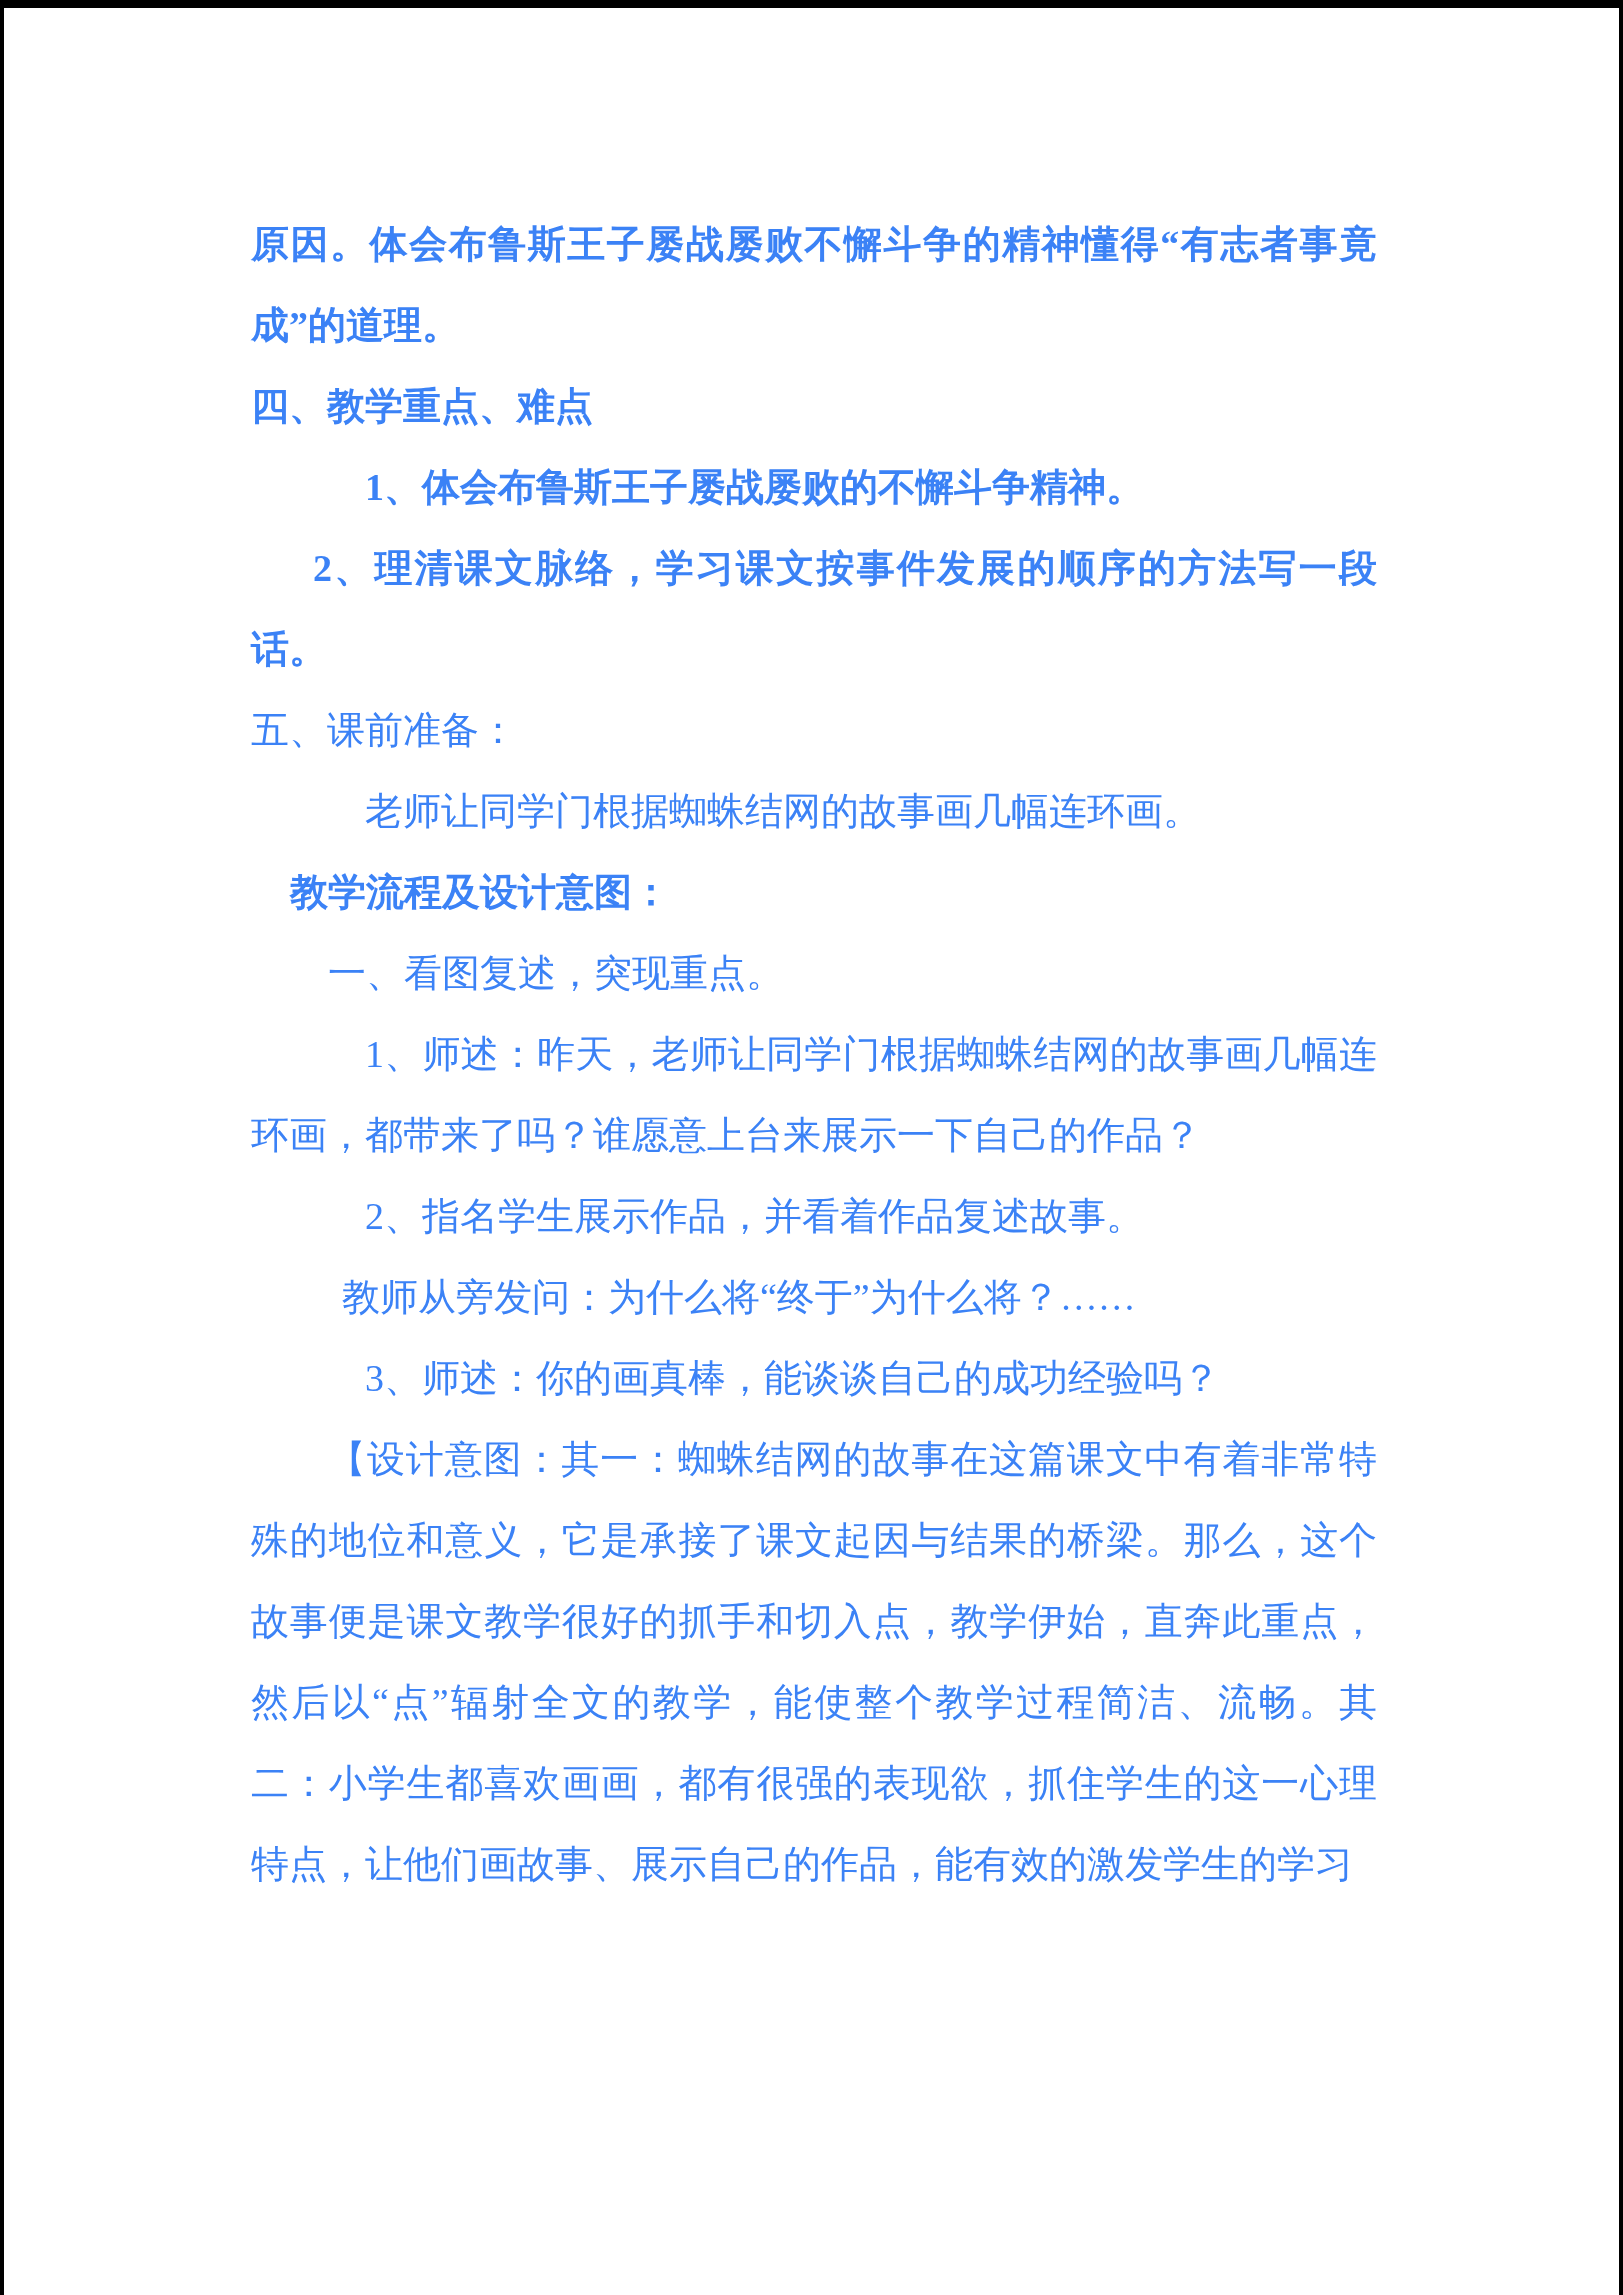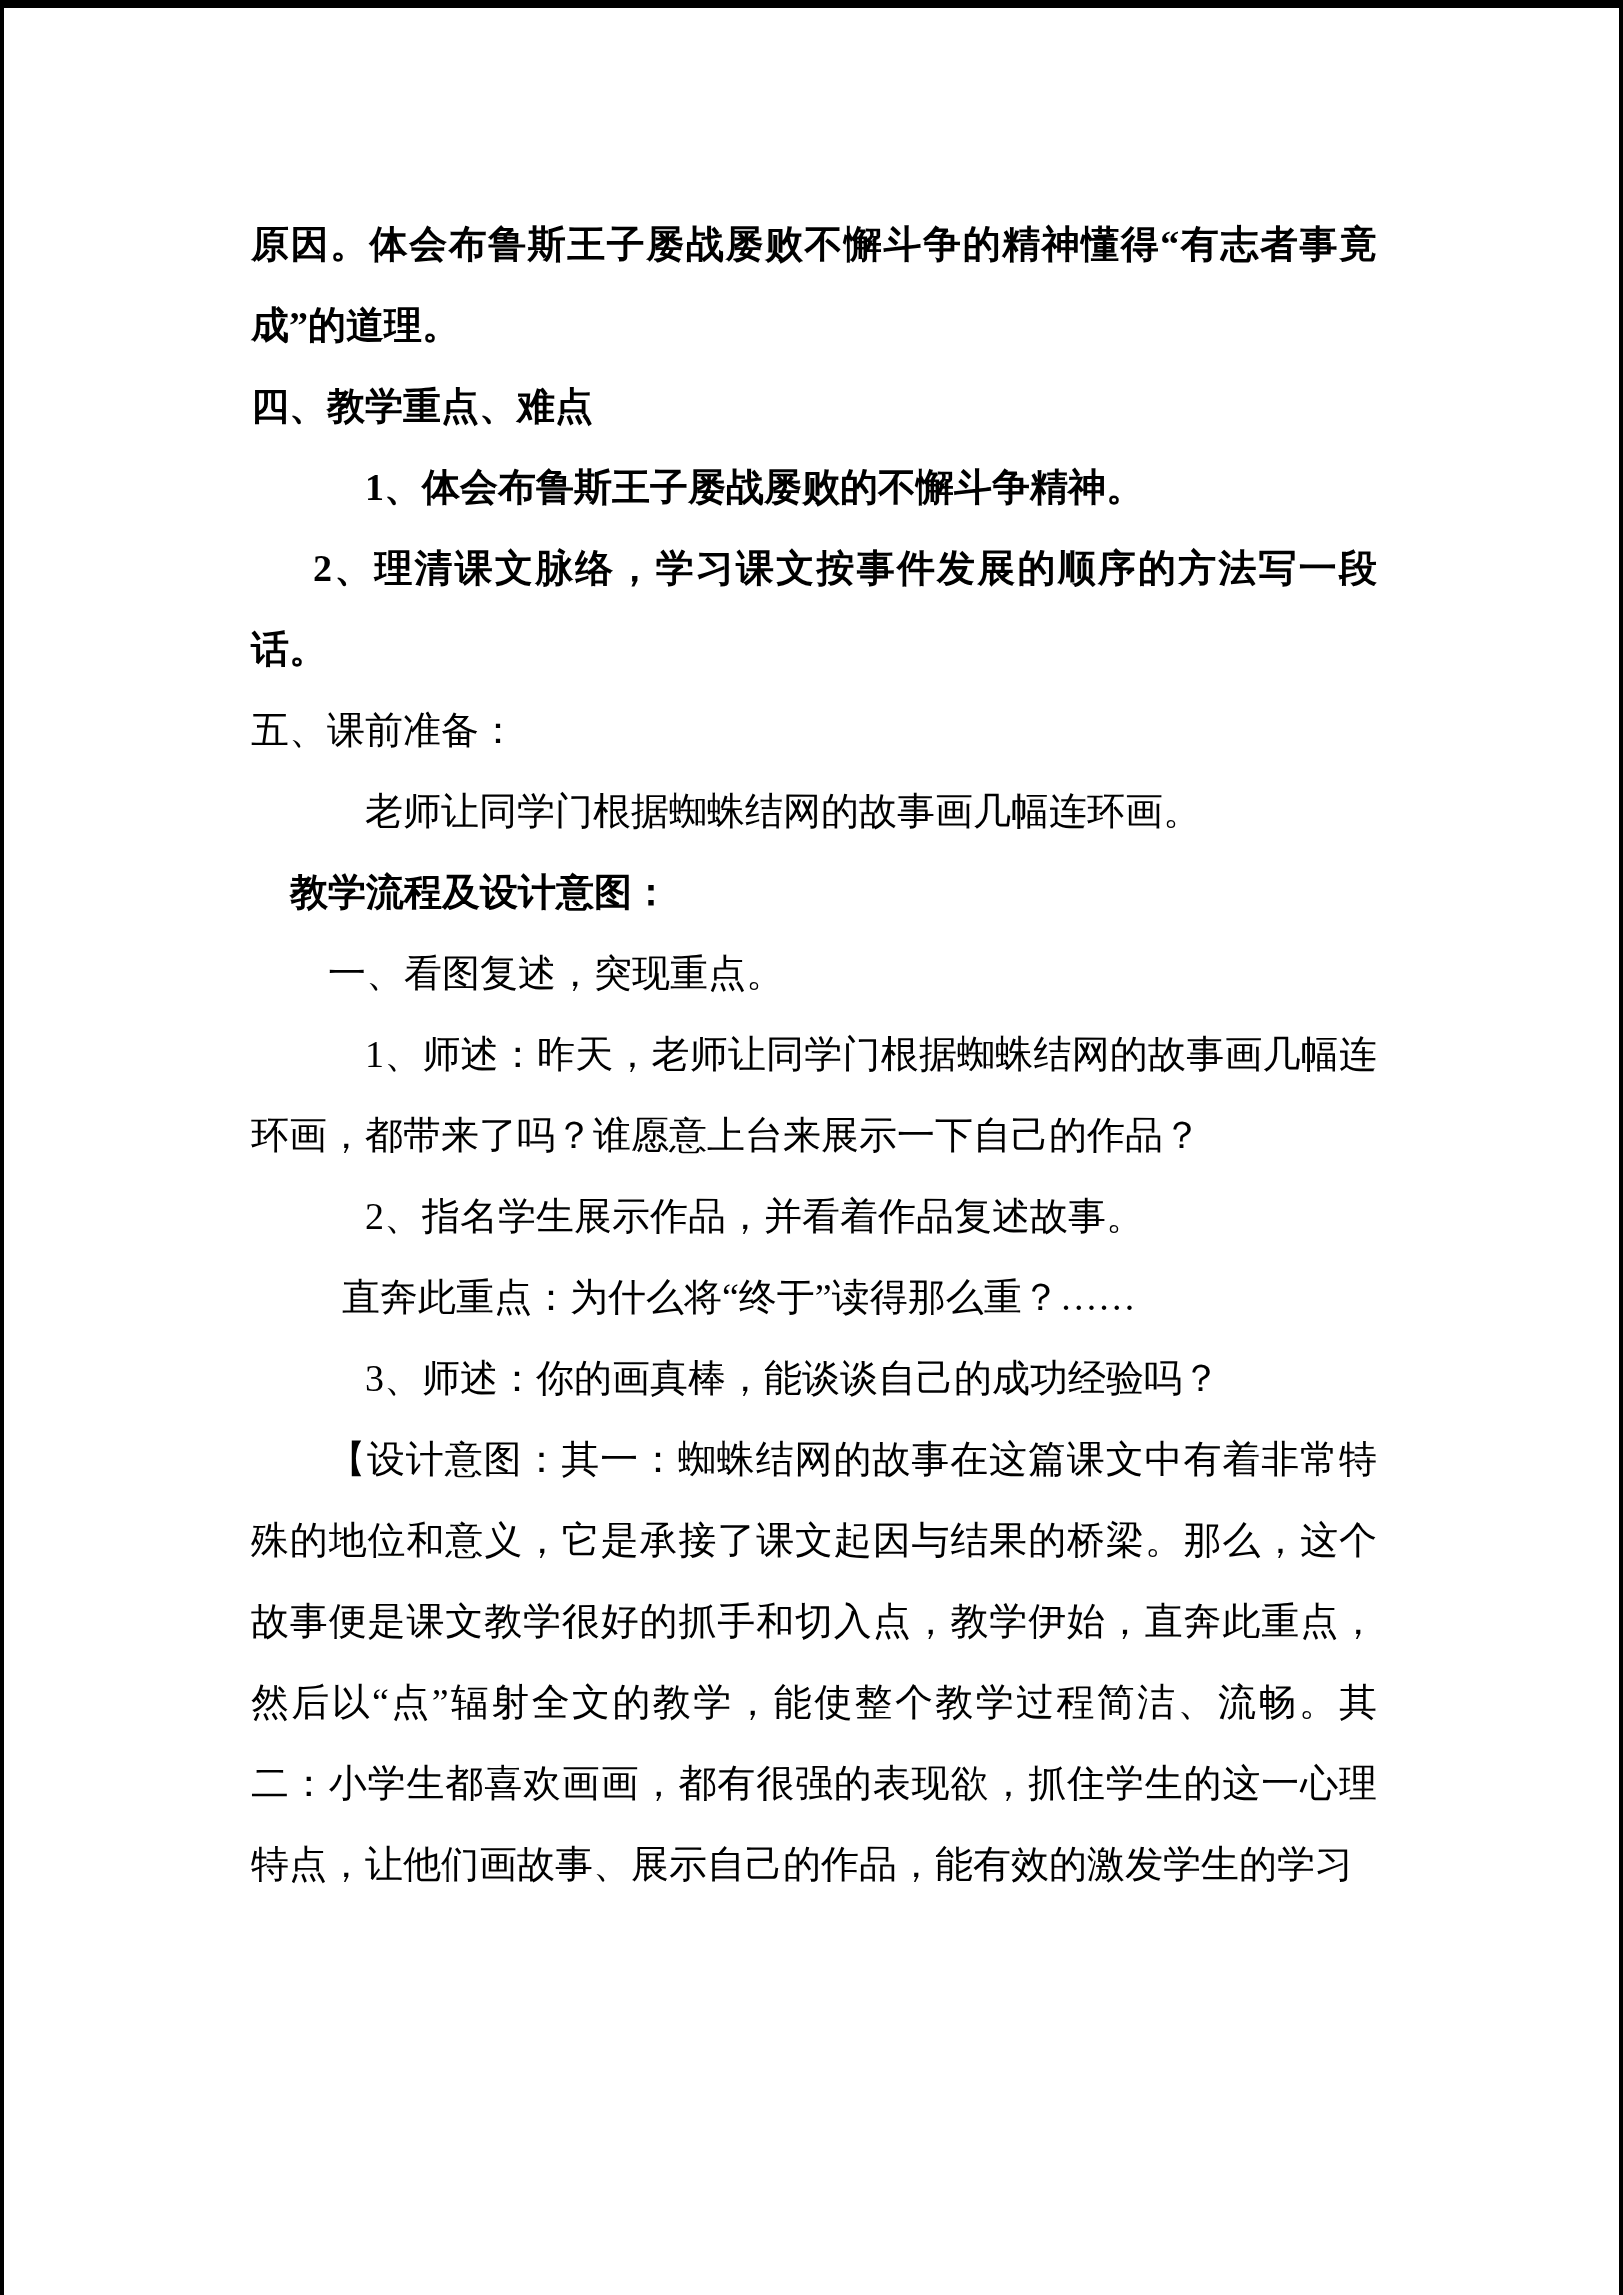--- a/index.html
+++ b/index.html
@@ -6,21 +6,21 @@
     margin: 0;
     padding: 0;
     background: #ffffff;
   }
   .page {
     position: relative;
     width: 1623px;
     height: 2295px;
     box-sizing: border-box;
     background: #ffffff;
-    color: #000000;
+    color: #3b82f6;
     border-top: 8.2px solid #000000;
     border-left: 4.8px solid #000000;
     border-right: 4.8px solid #000000;
     padding: 196px 242px 0 247px;
     font-family: "Liberation Serif", serif;
     font-size: 38px;
     line-height: 81px;
     overflow: hidden;
   }
   p.para {
@@ -44,17 +44,17 @@
   <p class="para b ml76">原因。体会布鲁斯王子屡战屡败不懈斗争的精神懂得“有志者事竟成”的道理。</p>
   <p class="para b">四、教学重点、难点</p>
   <p class="para b ti167">1、体会布鲁斯王子屡战屡败的不懈斗争精神。</p>
   <p class="para b ml76 ti91">2、理清课文脉络，学习课文按事件发展的顺序的方法写一段话。</p>
   <p class="para">五、课前准备：</p>
   <p class="para ti167">老师让同学门根据蜘蛛结网的故事画几幅连环画。</p>
   <p class="para b ti57">教学流程及设计意图：</p>
   <p class="para ti113">一、看图复述，突现重点。</p>
   <p class="para ti167">1、师述：昨天，老师让同学门根据蜘蛛结网的故事画几幅连环画，都带来了吗？谁愿意上台来展示一下自己的作品？</p>
   <p class="para ti167">2、指名学生展示作品，并看着作品复述故事。</p>
-  <p class="para ti134">直奔此重点：为什么将“终于”读得那么重？……</p>
+  <p class="para ti134">教师从旁发问：为什么将“终于”为什么将？……</p>
   <p class="para ti167">3、师述：你的画真棒，能谈谈自己的成功经验吗？</p>
   <p class="para ti113">【设计意图：其一：蜘蛛结网的故事在这篇课文中有着非常特殊的地位和意义，它是承接了课文起因与结果的桥梁。那么，这个故事便是课文教学很好的抓手和切入点，教学伊始，直奔此重点，然后以“点”辐射全文的教学，能使整个教学过程简洁、流畅。其二：小学生都喜欢画画，都有很强的表现欲，抓住学生的这一心理特点，让他们画故事、展示自己的作品，能有效的激发学生的学习</p>
 </div>
 
 
 </body></html>

